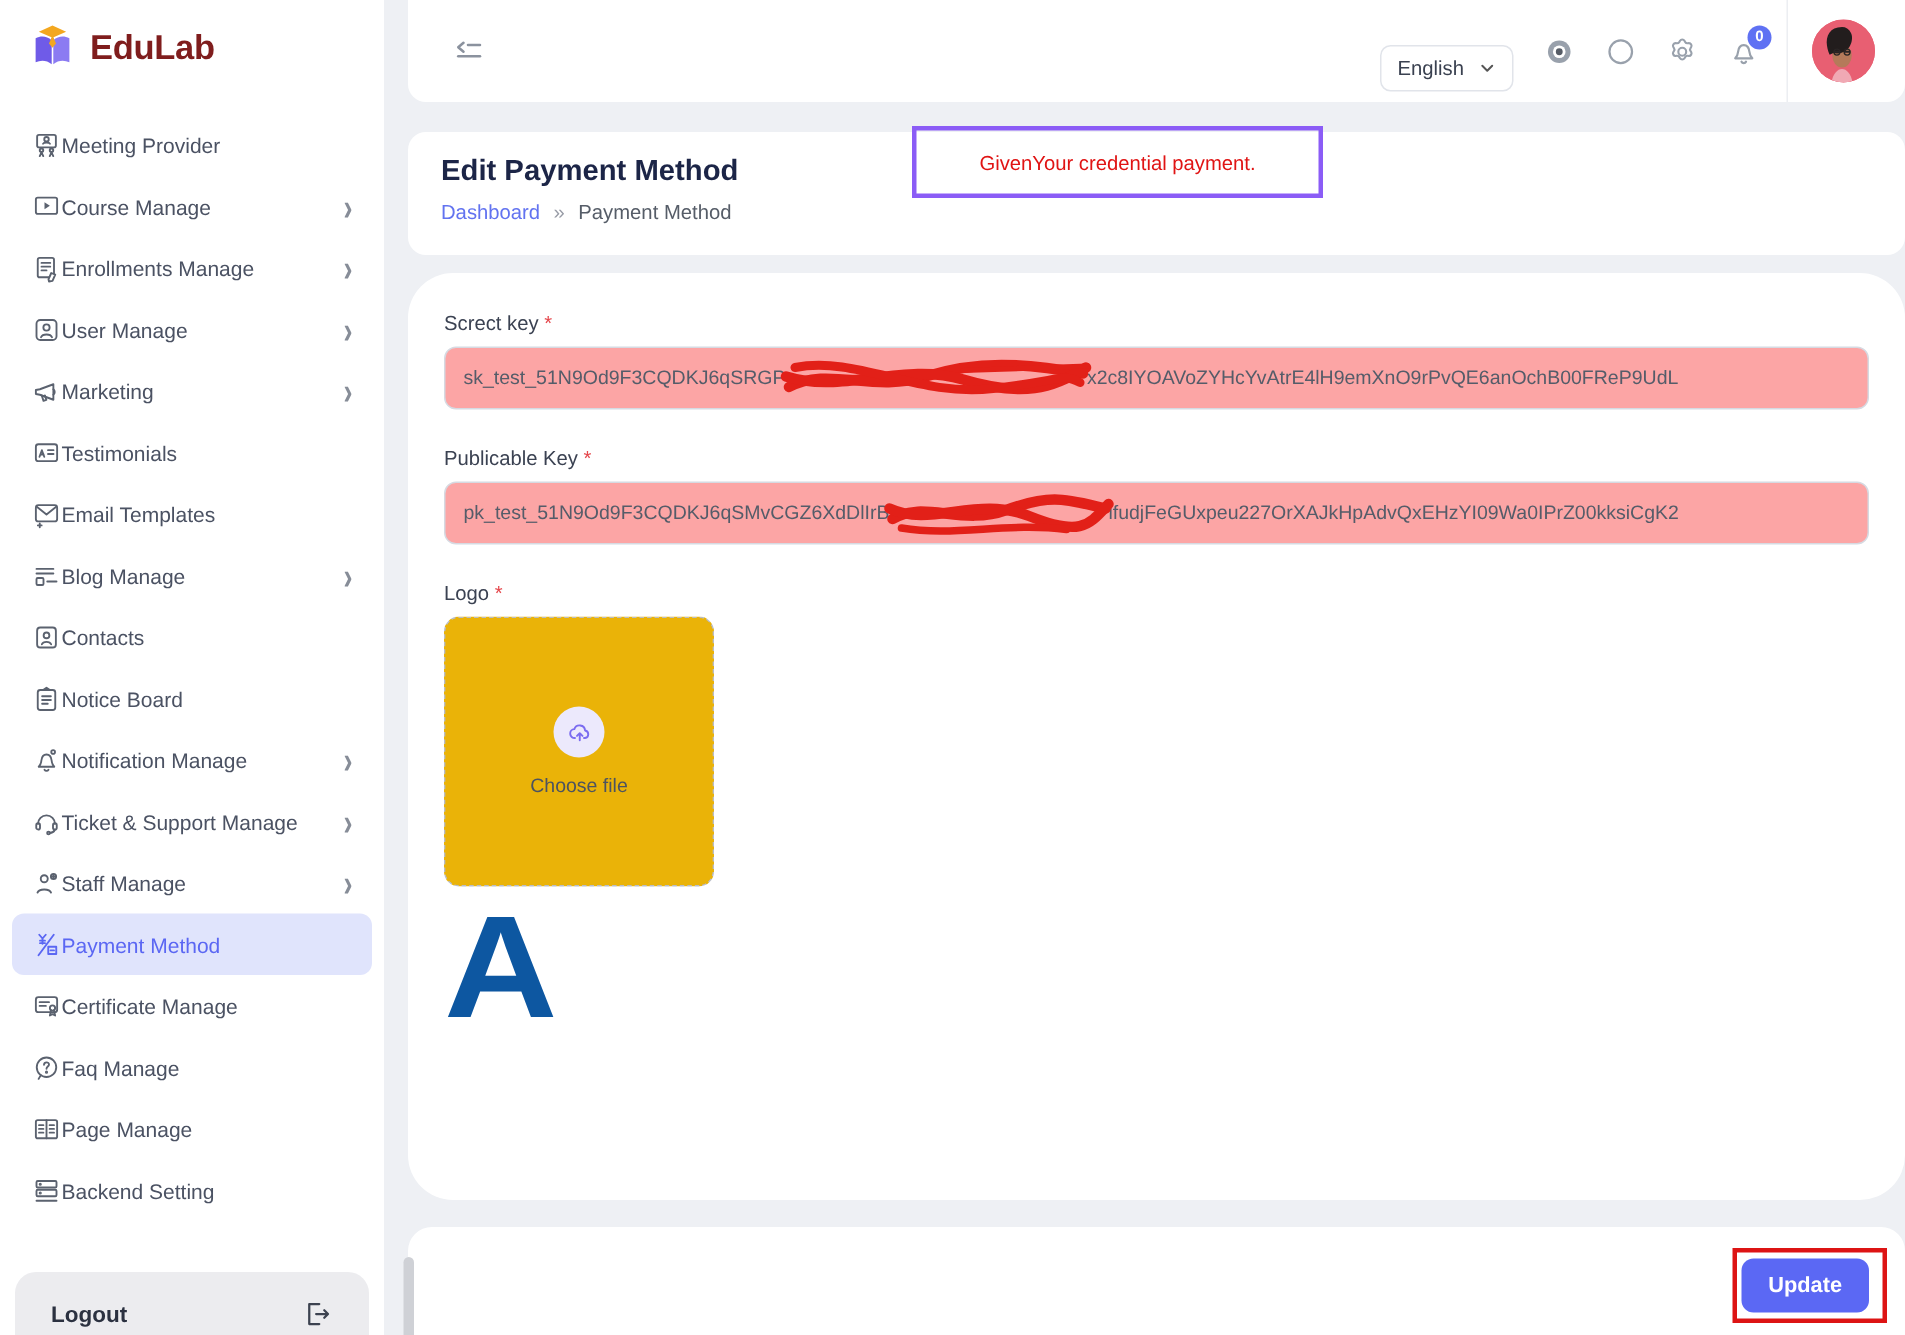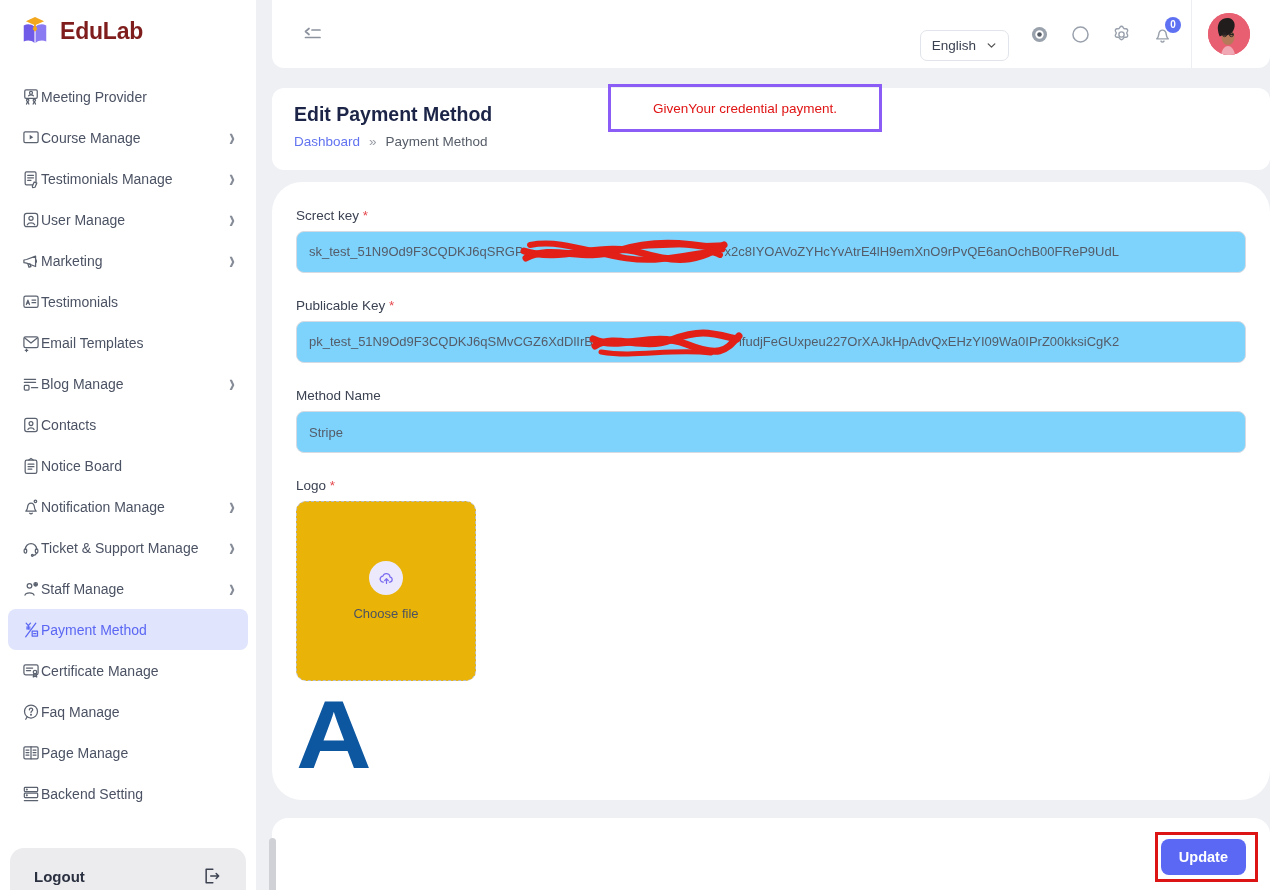--- a/index.html
+++ b/index.html
@@ -59,21 +59,21 @@
     z-index:6; display:flex; align-items:center; justify-content:center; color:#e01414; font-size:13.5px; }
   .annotation-btn { position:absolute; right:12px; top:14px; width:103px; height:50px; border:3px solid #dd1414; z-index:6; }
 
   
   .form-card { position:absolute; left:272px; top:182px; width:998px; height:618px; background:#fff; border-radius:30px; padding:26px 24px; }
   .field { margin-top:25px; }
   .field:first-child { margin-top:0; }
   .field-label { font-size:13.5px; color:#3b4252; margin-bottom:8px; }
   .req { color:#e5484d; }
   .text-input { height:42px; border:1px solid #d6dae2; border-radius:8px; padding:0 12px; font-size:13px; color:#555c69;
-    background:#7dd3fc; width:100%; white-space:nowrap; overflow:hidden; line-height:40px; font-family:"Liberation Sans",sans-serif; }
+    background:#fca5a5; width:100%; white-space:nowrap; overflow:hidden; line-height:40px; font-family:"Liberation Sans",sans-serif; }
   input.text-input { line-height:normal; outline:none; }
   .keyval { display:inline; }
   .scribble { display:inline-block; vertical-align:middle; position:relative; height:38px; margin:0 -2px; }
   .scribble svg { position:absolute; left:0; top:0; width:100%; height:100%; overflow:visible; }
 
   .upload-box { width:180px; height:180px; border:1.5px dashed #b9bdc7; border-radius:10px; margin-top:1px;
     display:flex; flex-direction:column; align-items:center; justify-content:center; gap:11px; cursor:pointer; background:#eab308; }
   .upload-circle { width:34px; height:34px; border-radius:50%; background:#ece9fc; display:flex; align-items:center; justify-content:center; color:#7b6cf0; }
   .upload-circle svg { width:17px; height:17px; }
   .upload-text { font-size:13px; color:#4c5360; }
@@ -125,21 +125,21 @@
         <span class="s-chev">›</span>
       </div>
       <div class="side-item">
         <span class="s-icon">
           <svg viewBox="0 0 24 24" fill="none" stroke="currentColor" stroke-width="1.5" stroke-linecap="round" stroke-linejoin="round">
             <rect x="5" y="3.5" width="13" height="15.5" rx="1.5"></rect>
             <path d="M8 7.5h7M8 10.5h7M8 13.5h4"></path>
             <path d="M13.6 20.6l2.2-5 3.2 1.3-2.2 5-2.8.5z" fill="#ffffff"></path>
           </svg>
         </span>
-        <span class="s-label">Testimonials Manage</span>
+        <span class="s-label">Enrollments Manage</span>
         <span class="s-chev">›</span>
       </div>
       <div class="side-item">
         <span class="s-icon">
           <svg viewBox="0 0 24 24" fill="none" stroke="currentColor" stroke-width="1.5" stroke-linecap="round" stroke-linejoin="round">
             <rect x="4" y="4" width="16" height="16" rx="3"></rect>
             <circle cx="12" cy="10" r="2.5"></circle>
             <path d="M7.6 17.8c1.2-3 7.6-3 8.8 0"></path>
           </svg>
         </span>
@@ -409,26 +409,20 @@
     </div>
     <div class="text-input">
       <span class="keyval">pk_test_51N9Od9F3CQDKJ6qSMvCGZ6XdDlIrB</span><span class="scribble" style="width:150px"><svg viewBox="0 0 150 38" fill="none" stroke="#e22018" stroke-linecap="round">
           <path d="M4 22 C25 9, 50 27, 80 16 S120 9, 146 15" stroke-width="7"></path>
           <path d="M2 15 C30 28, 60 6, 95 20 S135 26, 148 12" stroke-width="7"></path>
           <path d="M10 28 C45 34, 80 24, 120 29" stroke-width="5"></path>
         </svg></span><span class="keyval">lfudjFeGUxpeu227OrXAJkHpAdvQxEHzYI09Wa0IPrZ00kksiCgK2</span>
     </div>
   </div>
 
-  <div class="field">
-    <div class="field-label">
-      <span>Method Name</span>
-    </div>
-    <input class="text-input" type="text" value="Stripe" style="">
-  </div>
 
   <div class="field">
     <div class="field-label">
       <span>Logo</span>
       <span class="req">*</span>
     </div>
     <div class="upload-box">
       <span class="upload-circle">
         <svg viewBox="0 0 24 24" fill="none" stroke="currentColor" stroke-width="1.8" stroke-linecap="round" stroke-linejoin="round">
           <path d="M7.5 17a4.2 4.2 0 01-.6-8.4 5.2 5.2 0 0110.1 1.3A3.6 3.6 0 0117 17h-1"></path>

